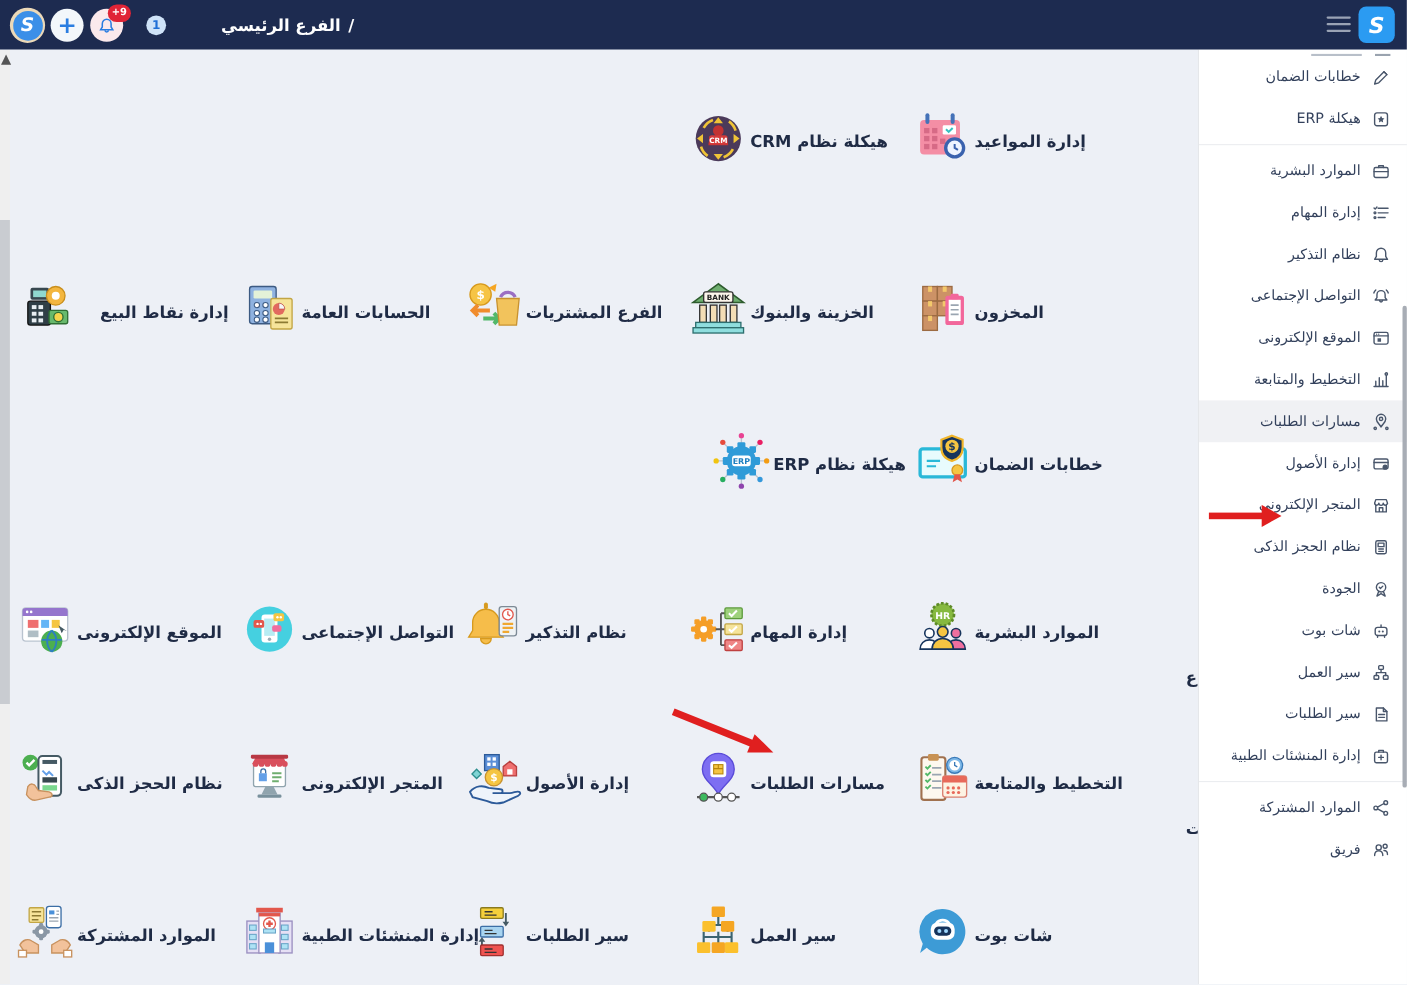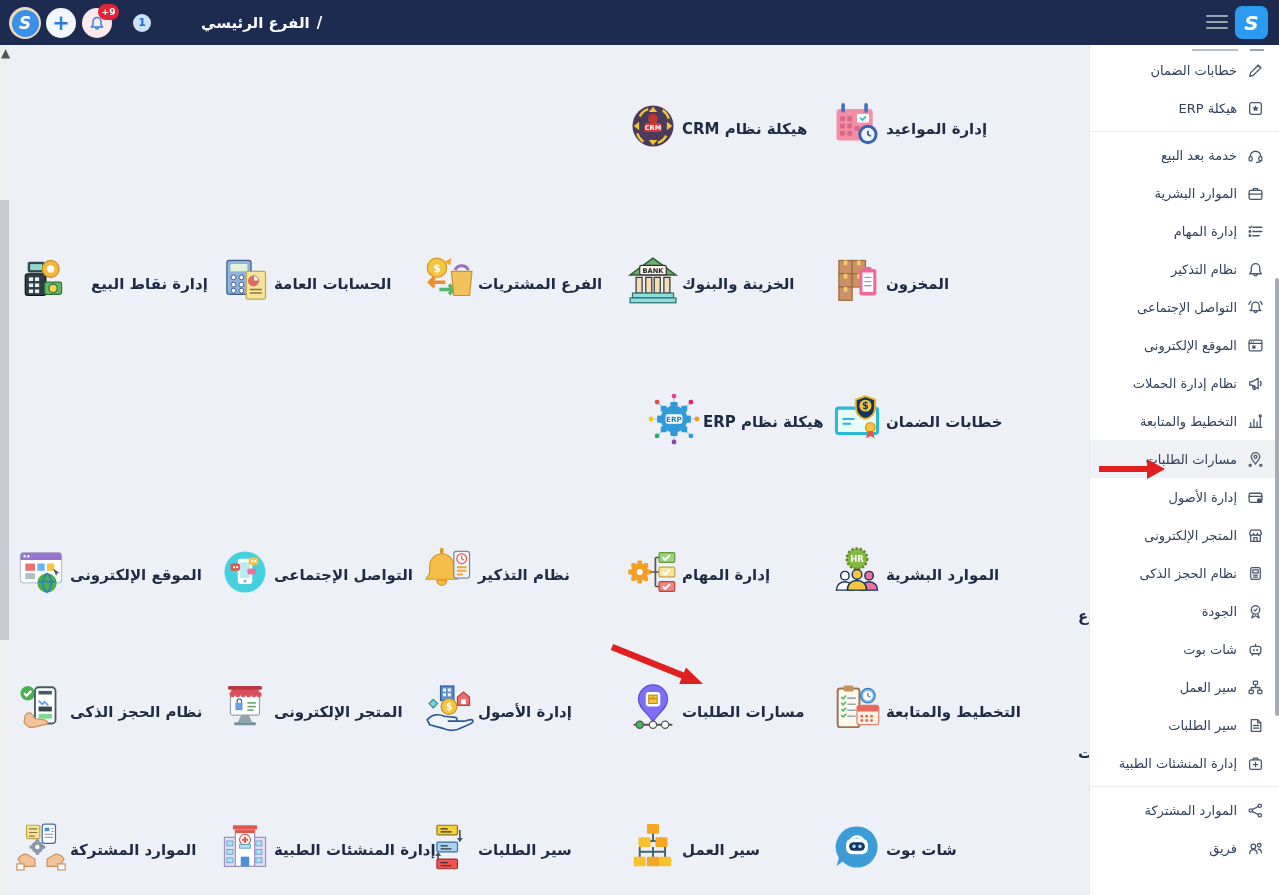--- a/index.html
+++ b/index.html
@@ -601,29 +601,20 @@
       <div class="sb-item">
         <span class="sb-ic"><svg width="17" height="17" viewBox="0 0 16 16" fill="none" stroke="#49566b" stroke-width="1.2" stroke-linecap="round" stroke-linejoin="round">
             <rect x="2.5" y="2.5" width="11" height="11" rx="2"></rect>
             <path d="M8 5l.9 1.9 2 .3-1.4 1.4.3 2L8 9.7l-1.8.9.3-2-1.4-1.4 2-.3z" fill="#49566b" stroke="none"></path>
           </svg></span>
         <span class="sb-lbl">هيكلة ERP</span>
       </div>
       <div class="sb-divider"></div>
       <div class="sb-item">
         <span class="sb-ic"><svg width="17" height="17" viewBox="0 0 16 16" fill="none" stroke="#49566b" stroke-width="1.2" stroke-linecap="round" stroke-linejoin="round">
-            <path d="M3 9a5 5 0 0 1 10 0"></path>
-            <rect x="2" y="9" width="2.8" height="4" rx="1"></rect>
-            <rect x="11.2" y="9" width="2.8" height="4" rx="1"></rect>
-            <path d="M13 13a4 2.5 0 0 1-4 1.5"></path>
-          </svg></span>
-        <span class="sb-lbl">خدمة بعد البيع</span>
-      </div>
-      <div class="sb-item">
-        <span class="sb-ic"><svg width="17" height="17" viewBox="0 0 16 16" fill="none" stroke="#49566b" stroke-width="1.2" stroke-linecap="round" stroke-linejoin="round">
             <rect x="2" y="5" width="12" height="8.5" rx="1.5"></rect>
             <path d="M6 5V3.5h4V5M2 8.5h12"></path>
           </svg></span>
         <span class="sb-lbl">الموارد البشرية</span>
       </div>
       <div class="sb-item">
         <span class="sb-ic"><svg width="17" height="17" viewBox="0 0 16 16" fill="none" stroke="#49566b" stroke-width="1.2" stroke-linecap="round" stroke-linejoin="round">
             <path d="M5.5 4h8.5M5.5 8h8.5M5.5 12h6"></path>
             <path d="M2 3.8l1 1 1.5-1.8"></path>
             <circle cx="2.8" cy="8" r="0.8"></circle>
@@ -645,27 +636,20 @@
           </svg></span>
         <span class="sb-lbl">التواصل الإجتماعى</span>
       </div>
       <div class="sb-item">
         <span class="sb-ic"><svg width="17" height="17" viewBox="0 0 16 16" fill="none" stroke="#49566b" stroke-width="1.2" stroke-linecap="round" stroke-linejoin="round">
             <rect x="2" y="3" width="12" height="10" rx="1.5"></rect>
             <path d="M2 6h12M4.2 4.5h0.01M6 4.5h0.01"></path>
             <rect x="5" y="8" width="3" height="3" fill="#49566b" stroke="none"></rect>
           </svg></span>
         <span class="sb-lbl">الموقع الإلكترونى</span>
-      </div>
-      <div class="sb-item">
-        <span class="sb-ic"><svg width="17" height="17" viewBox="0 0 16 16" fill="none" stroke="#49566b" stroke-width="1.2" stroke-linecap="round" stroke-linejoin="round">
-            <path d="M2.5 6.5v3h2l6 3.5v-10l-6 3.5z"></path>
-            <path d="M12.5 6a3 3 0 0 1 0 4M5 9.8l1 3.7h1.8l-.9-3.6"></path>
-          </svg></span>
-        <span class="sb-lbl">نظام إدارة الحملات</span>
       </div>
       <div class="sb-item">
         <span class="sb-ic"><svg width="17" height="17" viewBox="0 0 16 16" fill="none" stroke="#49566b" stroke-width="1.2" stroke-linecap="round" stroke-linejoin="round">
             <path d="M2 13.5h12M3.5 13V9M6.5 13V6M9.5 13V8.5M12.5 13V4"></path>
             <circle cx="12.5" cy="2.8" r="1"></circle>
           </svg></span>
         <span class="sb-lbl">التخطيط والمتابعة</span>
       </div>
       <div class="sb-item active">
         <span class="sb-ic"><svg width="17" height="17" viewBox="0 0 16 16" fill="none" stroke="#49566b" stroke-width="1.2" stroke-linecap="round" stroke-linejoin="round">

